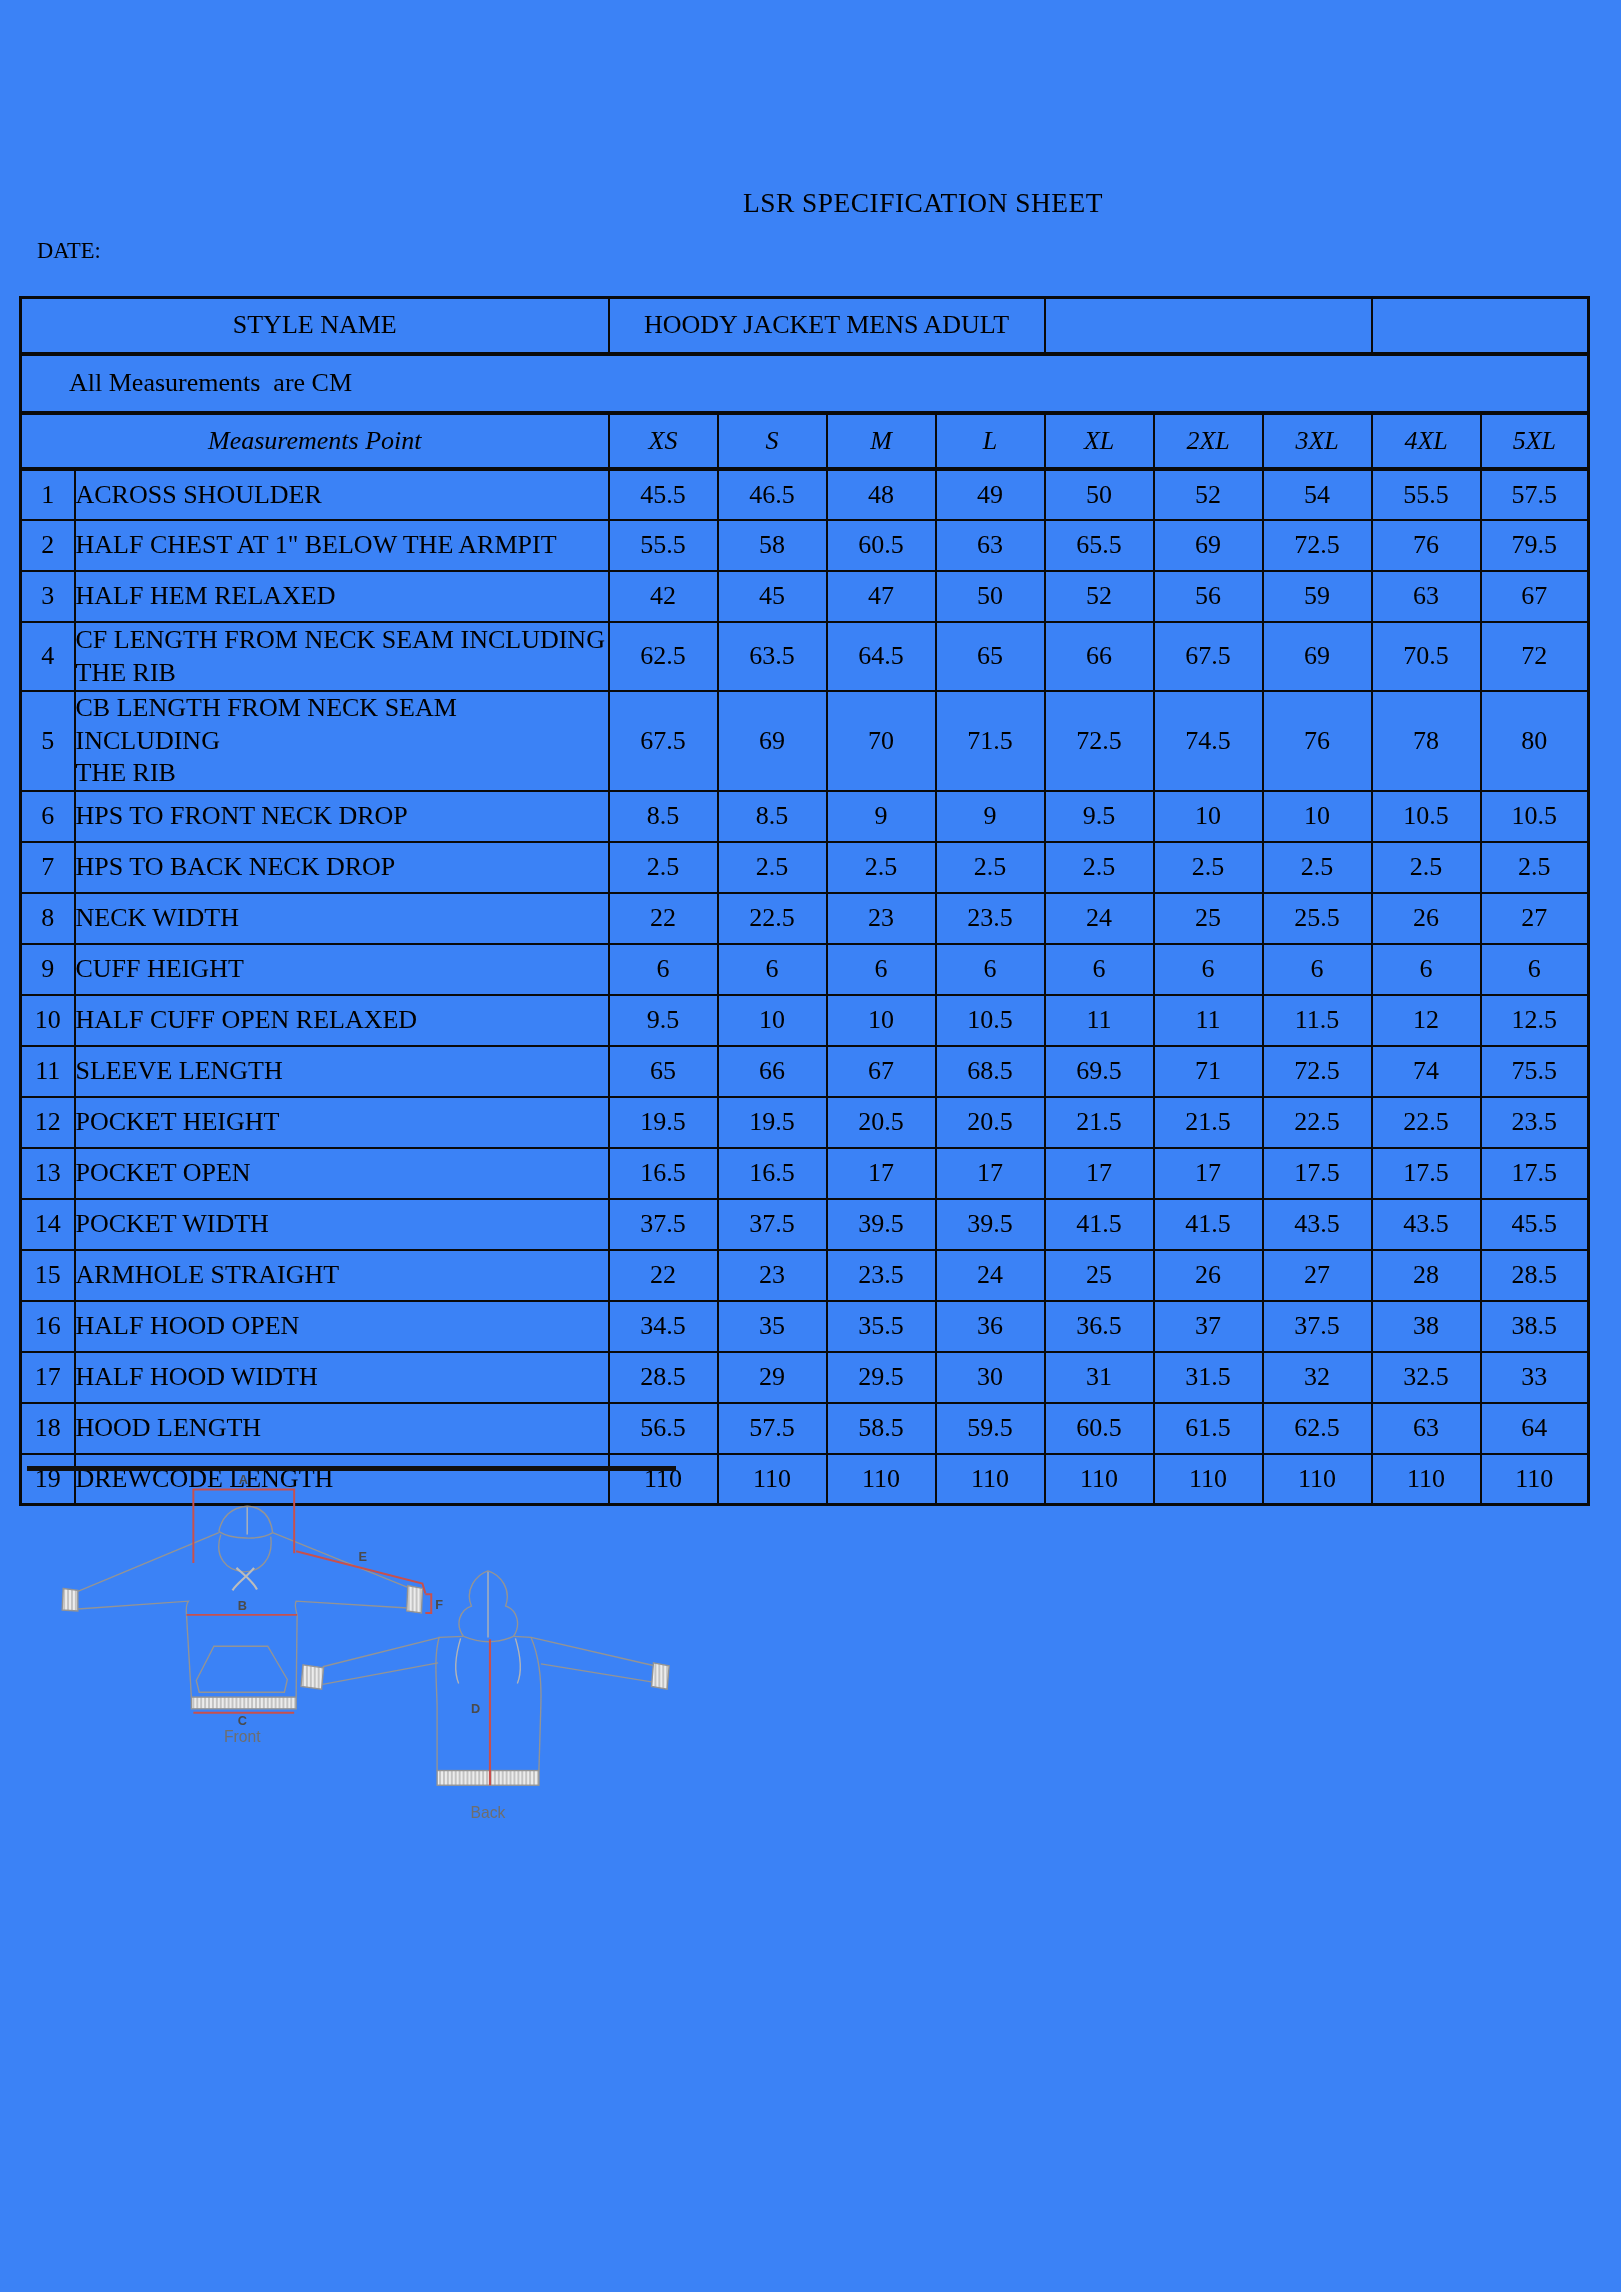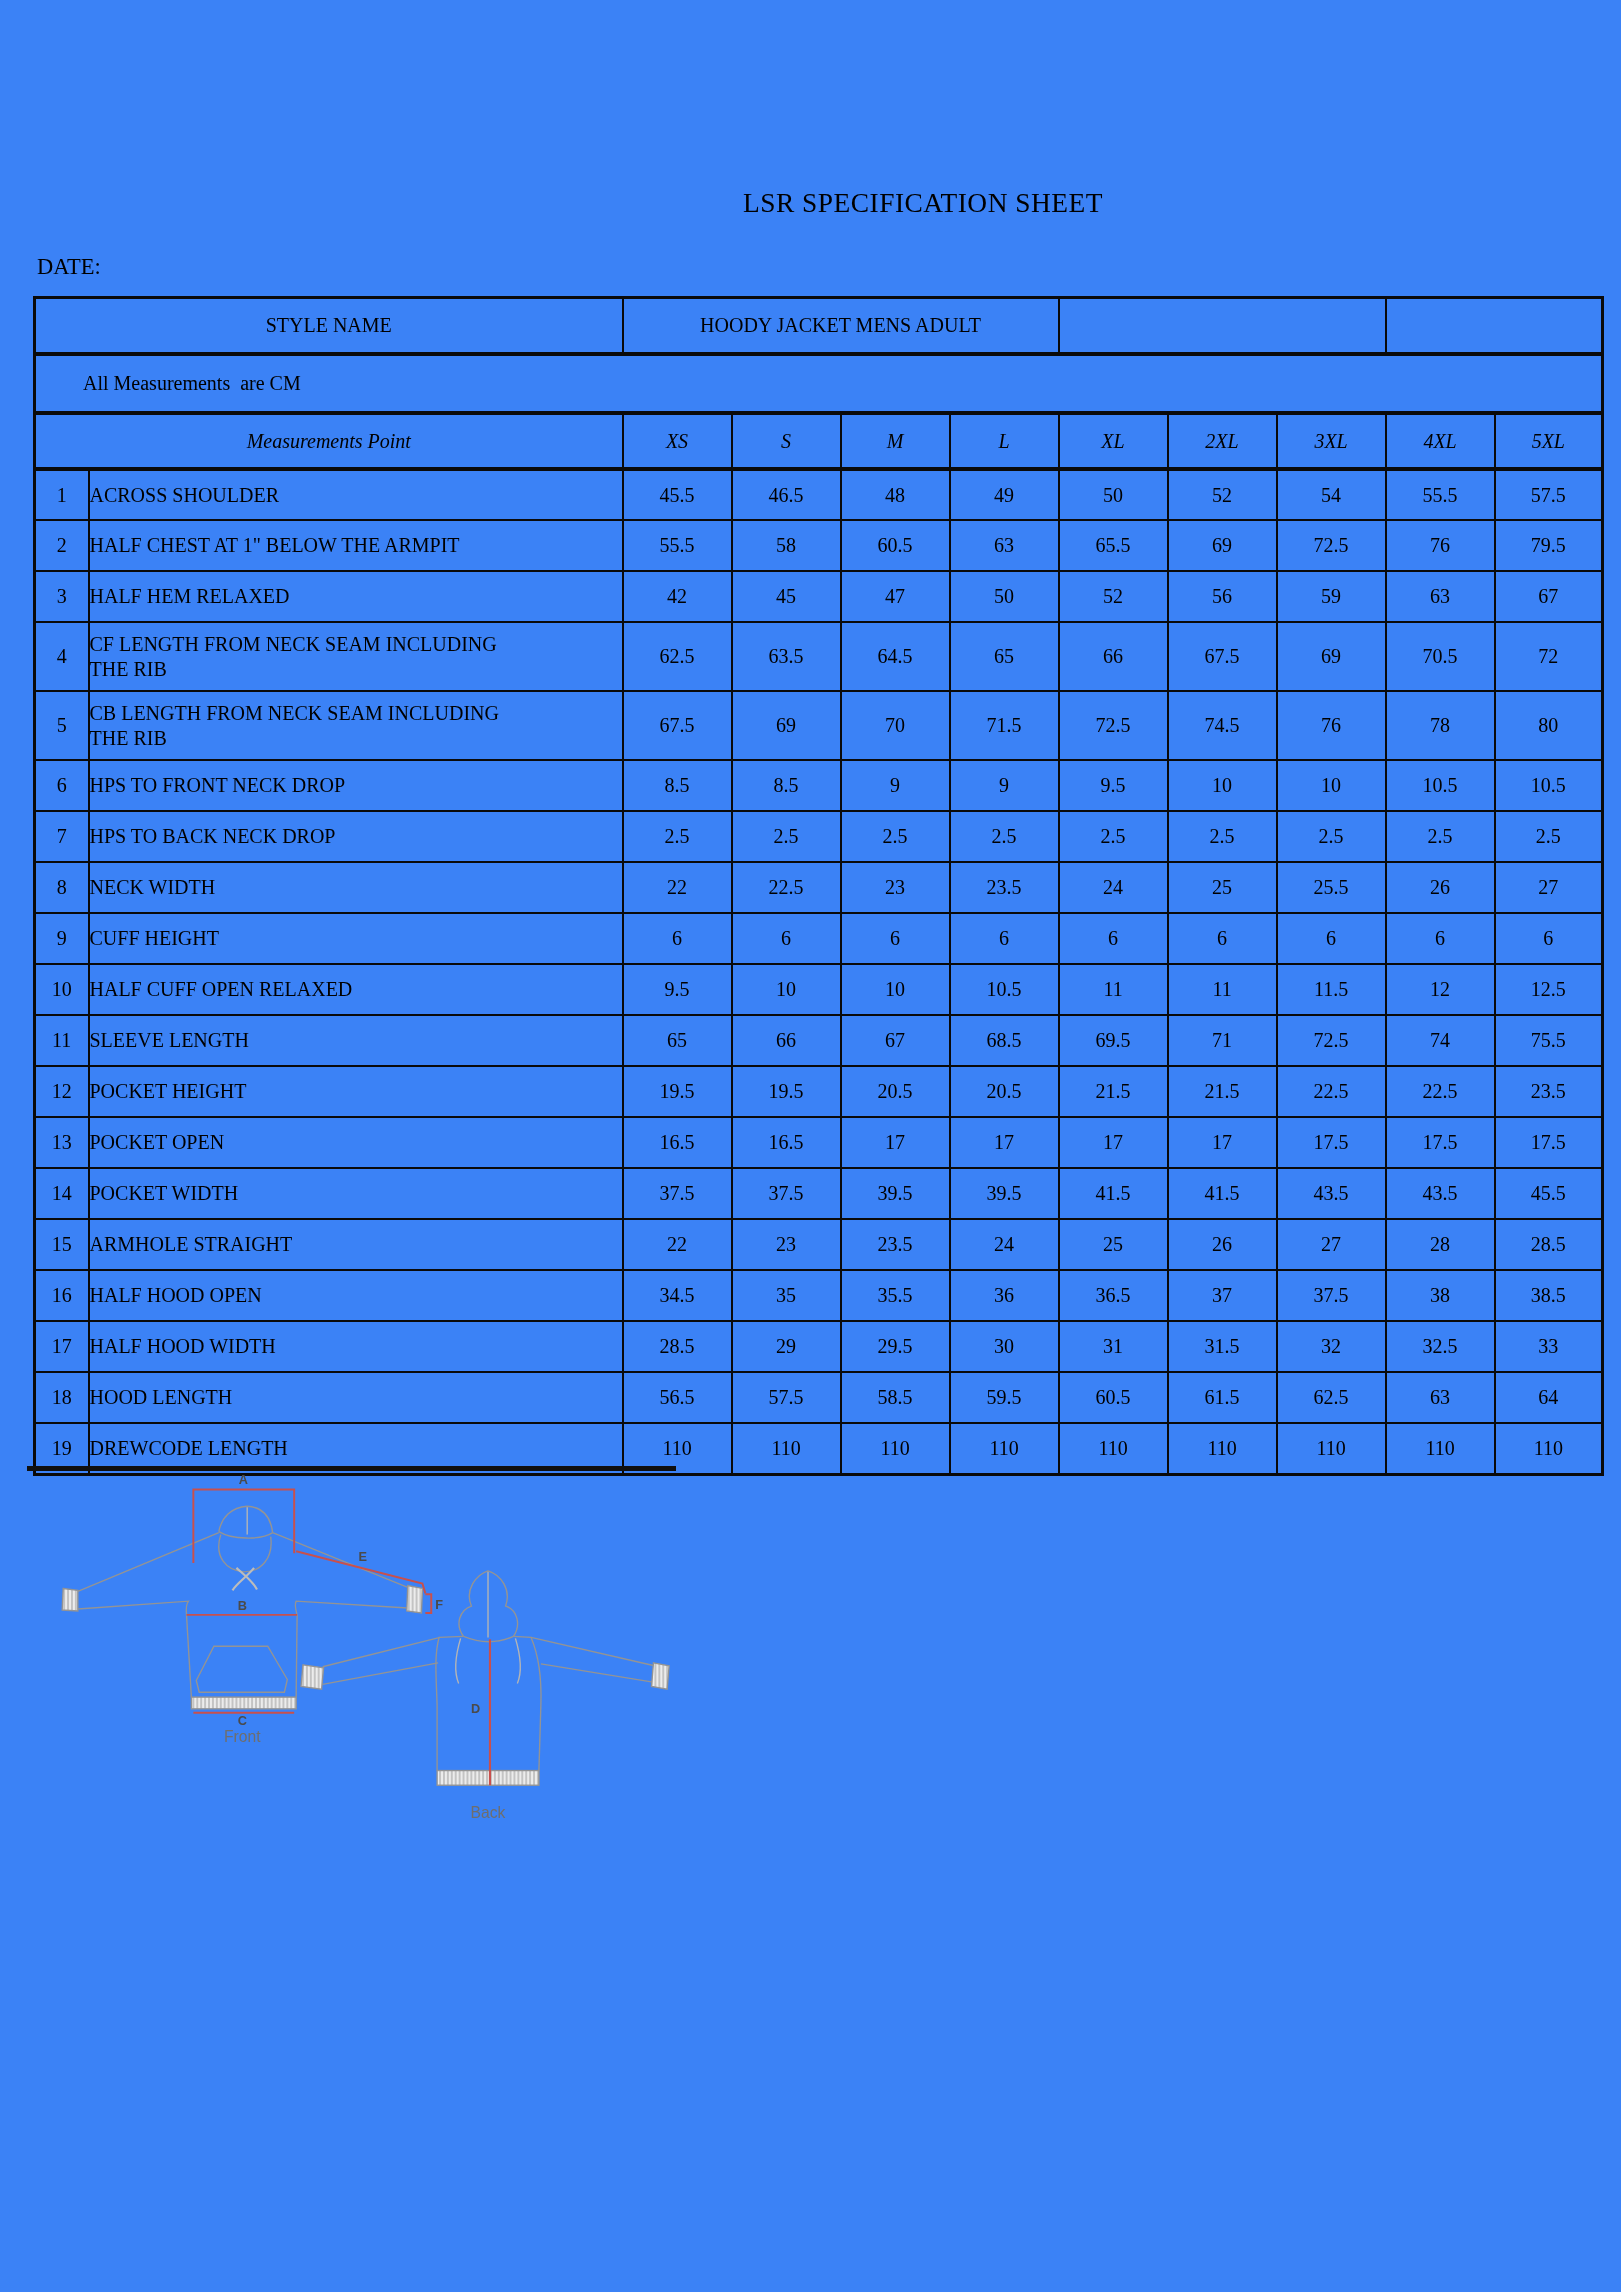--- a/index.html
+++ b/index.html
@@ -2,31 +2,31 @@
 <html><head>
 <meta charset="utf-8">
 <style>
   html,body{margin:0;padding:0;background:#ffffff;}
   #page{position:relative;width:1621px;height:2293px;background:#3b82f6;color:#000;
         font-family:"Liberation Serif",serif;overflow:hidden;}
 
   
   .title{position:absolute;left:0;right:0;top:188px;text-align:center;padding-left:225px;
          box-sizing:border-box;font-size:27.4px;letter-spacing:0.5px;}
-  .date-label{position:absolute;left:37px;top:254px;font-size:22.5px;text-align:right;}
+  .date-label{position:absolute;left:37px;top:238px;font-size:22.5px;text-align:right;}
   .info-line{position:absolute;left:0;top:270px;width:1621px;height:25.5px;font-size:22.5px;}
   .info-line span{position:absolute;white-space:pre;}
   .i-date{left:37px;}
   .i-patlabel{left:196px;}
   .i-patno{left:392px;}
   .i-desc{left:691px;}
 
   
-  table.spec{position:absolute;left:33px;top:296px;width:1564px;border-collapse:collapse;
-             table-layout:fixed;font-size:20px;}
+  table.spec{position:absolute;left:19px;top:296px;width:1564px;border-collapse:collapse;
+             table-layout:fixed;font-size:26px;}
   table.spec td,table.spec th{border:2px solid #0a0a0a;border-top-width:2.9px;border-bottom-width:2.9px;
              font-weight:normal;padding:0;overflow:hidden;vertical-align:middle;line-height:1.25;}
   table.spec{border:3.9px solid #0a0a0a;}
   tr.row-style td{height:53px;border-bottom-width:4.9px;text-align:center;}
   tr.row-note td{height:55px;border-bottom-width:4.9px;text-align:left;padding-right:7.8px;white-space:pre;padding-left:47px;}
   tr.row-head th{height:52px;border-bottom-width:4.9px;text-align:center;font-style:italic;}
   td.cno{text-align:center;}
   td.clabel{text-align:left;padding-left:6.9px;white-space:pre-line;}
   td.cval{text-align:center;}
 

